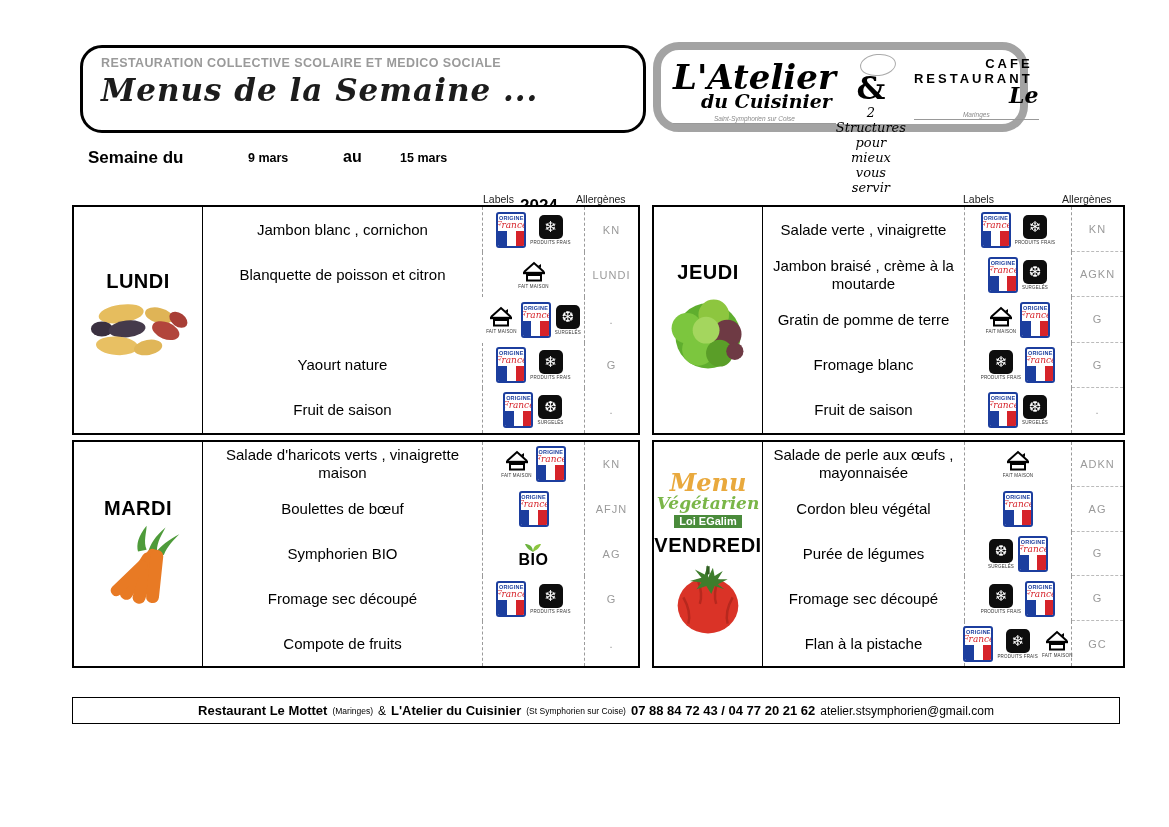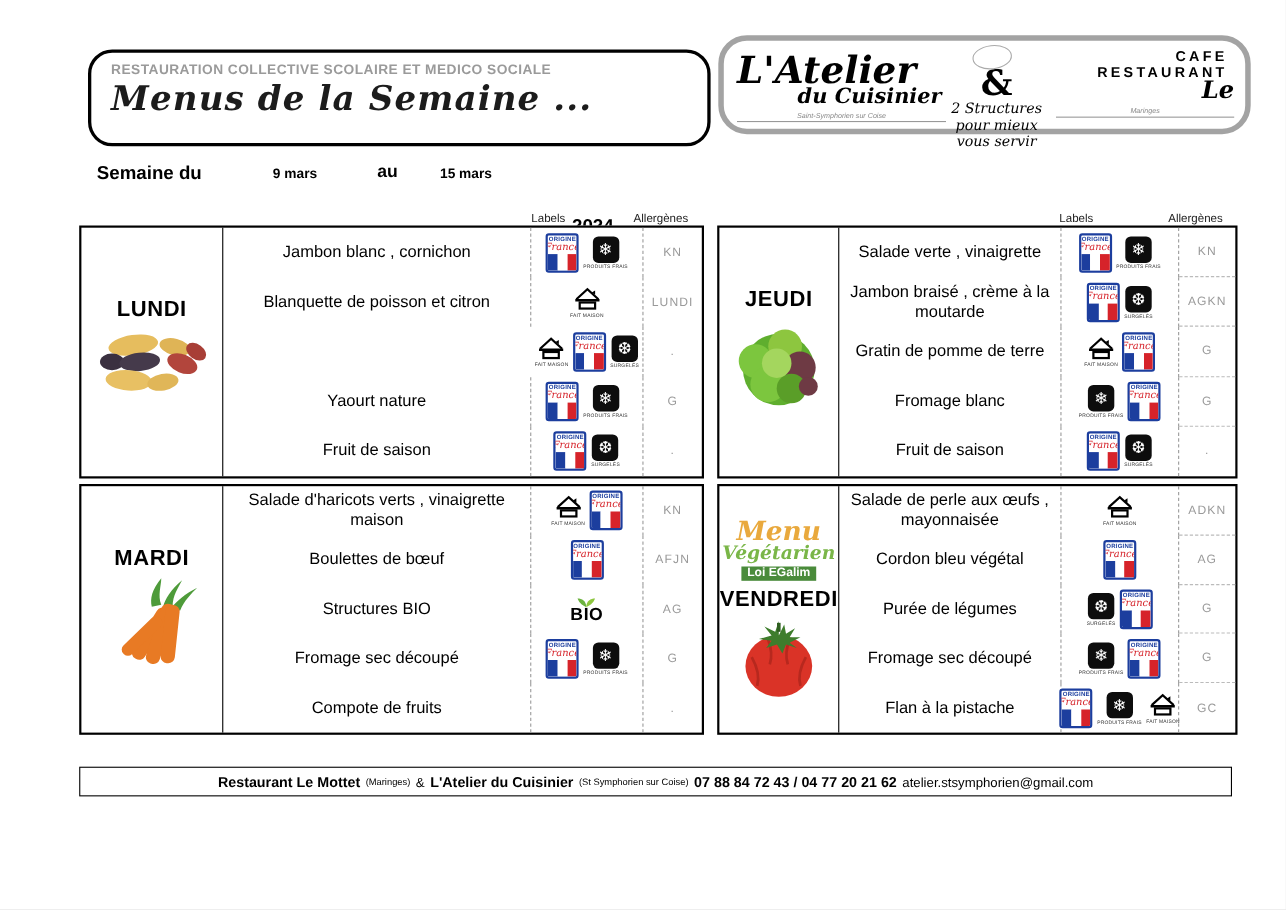--- a/index.html
+++ b/index.html
@@ -7,21 +7,21 @@
         font-family:"Liberation Sans",sans-serif;color:#000;overflow:hidden;}
 
   
   .hdr-left{position:absolute;left:80px;top:45px;width:566px;height:88px;border:3px solid #000;
             border-radius:22px;padding:8px 0 0 18px;box-sizing:border-box;background:#fff;}
   .hdr-sub{font-size:12.5px;font-weight:bold;color:#9a9a9a;letter-spacing:.4px;}
   .hdr-title{font-family:"DejaVu Serif",serif;font-style:italic;font-weight:bold;font-size:31px;
              color:#1c1c1c;margin-top:2px;letter-spacing:1px;}
 
   
-  .hdr-logo{position:absolute;left:653px;top:32px;width:484px;height:90px;border:5px solid #a3a3a3;
+  .hdr-logo{position:absolute;left:653px;top:42px;width:375px;height:90px;border:8px solid #a3a3a3;
             border-radius:26px;background:#fff;box-sizing:border-box;display:flex;align-items:stretch;
             padding:4px 10px 2px 12px;}
   .atelier{width:190px;position:relative;}
   .atelier .a-name{font-family:"DejaVu Serif",serif;font-style:italic;font-weight:bold;font-size:34px;
                    line-height:1;margin-top:6px;}
   .atelier .a-sub{font-family:"DejaVu Serif",serif;font-style:italic;font-weight:bold;font-size:19px;
                   text-align:right;margin-top:-4px;padding-right:4px;}
   .placeline{border-bottom:1px solid #999;text-align:center;font-size:6.5px;color:#8a8a8a;
              font-style:italic;margin-top:3px;padding-bottom:1px;}
   .mid{width:92px;position:relative;text-align:center;padding-top:8px;}
@@ -305,21 +305,21 @@
             <span class="of">France</span>
             <span class="ofl">
               <i class="fb"></i>
               <i class="fw"></i>
               <i class="fr"></i>
             </span>
           </span>
         </span>
       </div>
       <div class="cell c-alg" style="grid-row: 2;">AFJN</div>
-      <div class="cell c-dish" style="grid-row: 3;">Structures BIO</div>
+      <div class="cell c-dish" style="grid-row: 3;">Symphorien BIO</div>
       <div class="cell c-lab" style="grid-row: 3;">
         <span class="lab">
           <svg class="sprout" viewBox="0 0 20 12">
             <path d="M10 12 C10 6 6 4 2 4 C4 9 7 10 10 12 Z" fill="#6cb33f"></path>
             <path d="M10 12 C10 6 14 4 18 4 C16 9 13 10 10 12 Z" fill="#8dc63f"></path>
           </svg>
           <span class="biotxt">BIO</span>
         </span>
       </div>
       <div class="cell c-alg" style="grid-row: 3;">AG</div>

